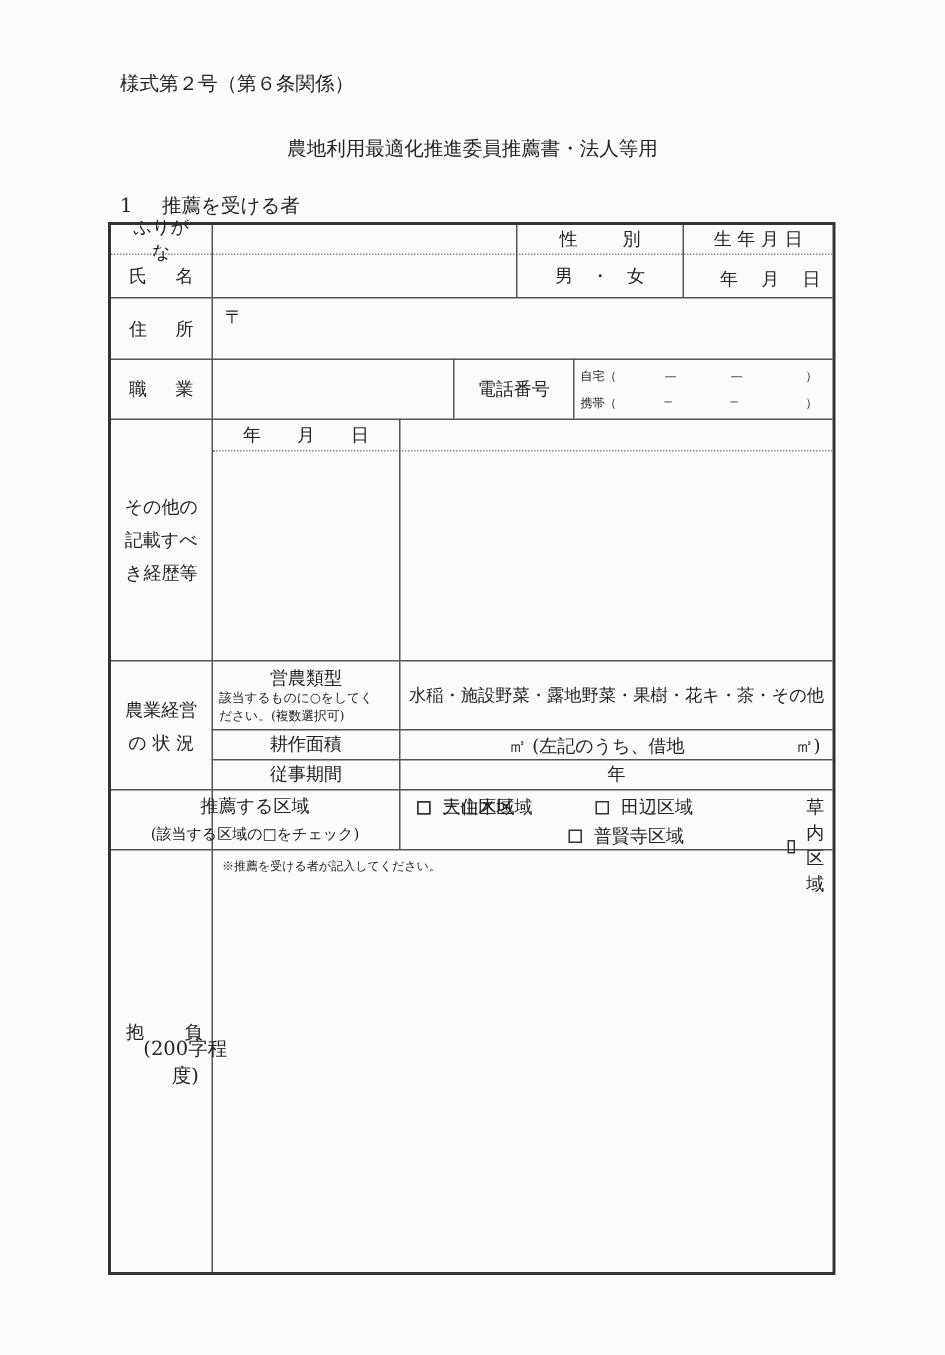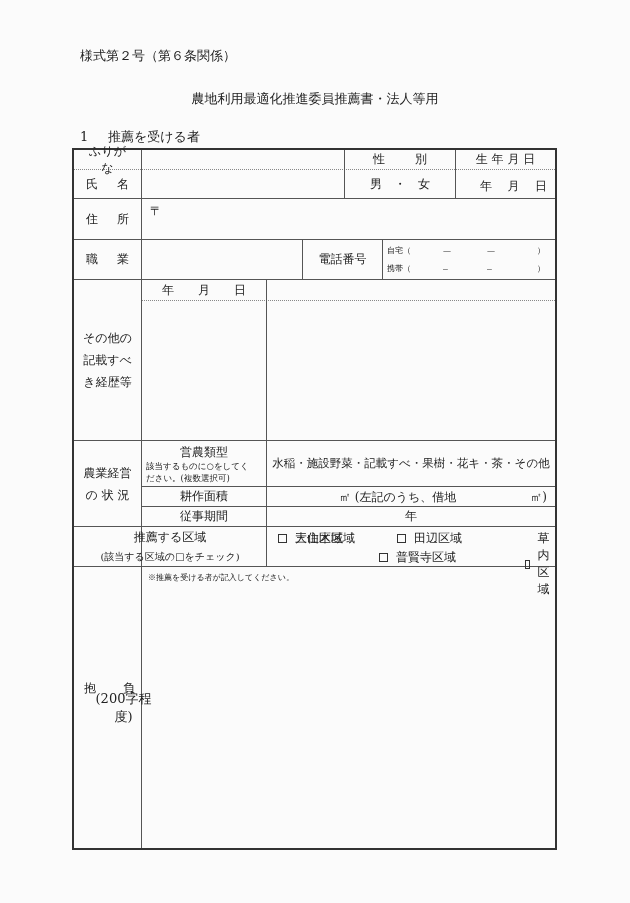--- a/index.html
+++ b/index.html
@@ -114,21 +114,21 @@
 
   <div class="cell" style="left:0;top:291px;width:67px;height:85px;flex-direction:column;line-height:22px;">
     <span>農業経営</span>
     <span>の 状 況</span>
   </div>
   <div class="cell" style="left:68px;top:291px;width:124px;height:45px;flex-direction:column;line-height:12px;">
     <span style="font-size:12px;line-height:16px;">営農類型</span>
     <span class="small" style="align-self:flex-start;padding-left:4px;">該当するものに○をしてく</span>
     <span class="small" style="align-self:flex-start;padding-left:4px;">ださい。(複数選択可)</span>
   </div>
-  <div class="cell" style="left:193px;top:291px;width:288px;height:45px;font-size:11.5px;">水稲・施設野菜・記載すべ・果樹・花キ・茶・その他</div>
+  <div class="cell" style="left:193px;top:291px;width:288px;height:45px;font-size:11.5px;">水稲・施設野菜・露地野菜・果樹・花キ・茶・その他</div>
   <div class="cell" style="left:68px;top:337px;width:124px;height:19px;">耕作面積</div>
   <div class="abs" style="left:193px;top:337px;width:288px;height:19px;font-size:12px;">
     <span class="abs" style="left:72px;top:2px;">㎡ (左記のうち、借地</span>
     <span class="abs" style="right:8px;top:2px;">㎡)</span>
   </div>
   <div class="cell" style="left:68px;top:357px;width:124px;height:19px;">従事期間</div>
   <div class="cell" style="left:193px;top:357px;width:288px;height:19px;">年</div>
 
   <div class="cell" style="left:0;top:377px;width:192px;height:39px;flex-direction:column;line-height:19px;">
     <span>推薦する区域</span>

